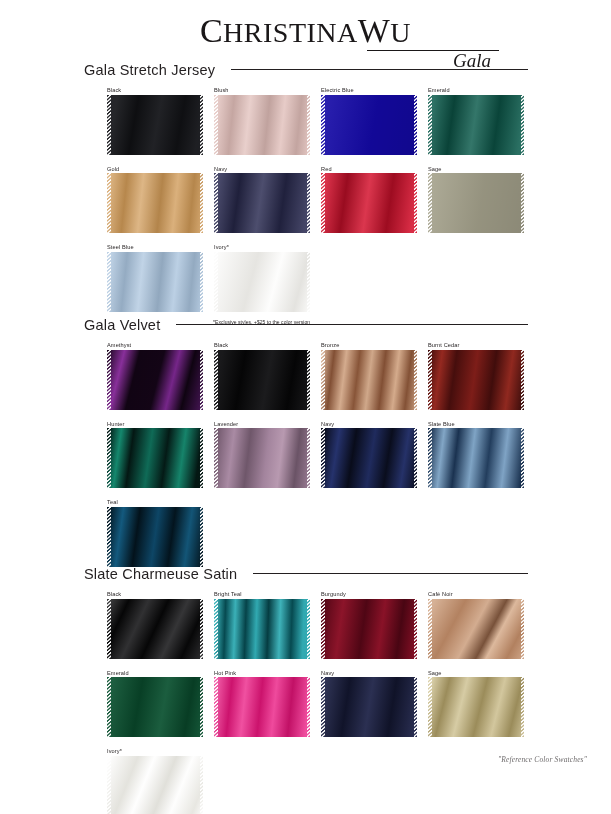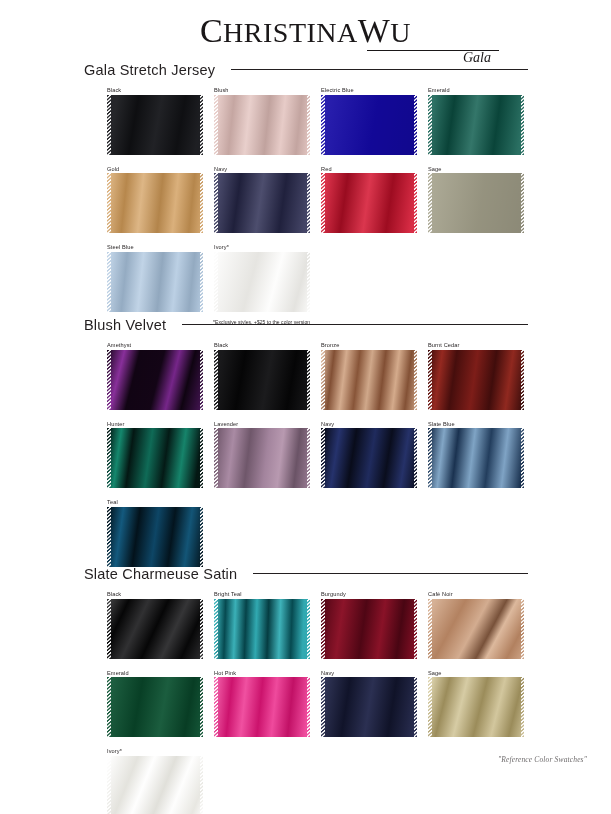--- a/index.html
+++ b/index.html
@@ -20,21 +20,21 @@
     font-size:28px;letter-spacing:.5px;color:#1a1718;
     line-height:1;white-space:nowrap;
   }
   .logo-main .cap{font-size:34px;}
   .logo-rule{
     width:132px;height:1px;background:#1a1718;
     margin:2px 0 0 auto;margin-right:112px;
   }
   .logo-sub{
     font-family:"Liberation Serif",serif;
-    font-style:italic;font-size:14px;color:#1a1718;
+    font-style:italic;font-size:19px;color:#1a1718;
     margin-right:120px;margin-top:-1px;text-align:right;
   }
 
   
   .section{position:absolute;left:0;width:611px;}
   .sec-head{display:flex;align-items:center;margin-left:84px;width:444px;gap:9px;}
   .sec-title{
     font-size:14.5px;letter-spacing:.2px;color:#231f20;white-space:nowrap;
     font-weight:400;
   }
@@ -181,21 +181,21 @@
                 <div class="zig l"></div>
                 <div class="zig r"></div>
               </div>
             </div>
           </div>
         </div>
         <div class="footnote">*Exclusive styles, +$25 to the color version</div>
       </div>
       <div class="section" style="top: 317px;">
         <div class="sec-head">
-          <div class="sec-title">Blush Velvet</div>
+          <div class="sec-title">Gala Velvet</div>
           <div class="sec-line"></div>
         </div>
         <div class="rows">
           <div class="row">
             <div class="cell">
               <div class="swatch-label">Amethyst</div>
               <div class="swatch">
                 <div class="fabric" style="background: linear-gradient(104deg, rgba(0, 0, 0, 0.5) 0%, rgba(168, 60, 190, 0.75) 16%, rgba(0, 0, 0, 0.6) 30%, rgba(0, 0, 0, 0.55) 52%, rgba(150, 50, 175, 0.7) 66%, rgba(0, 0, 0, 0.65) 80%, rgba(120, 40, 150, 0.4) 100%), rgb(42, 10, 48);"></div>
                 <div class="zig l"></div>
                 <div class="zig r"></div>

